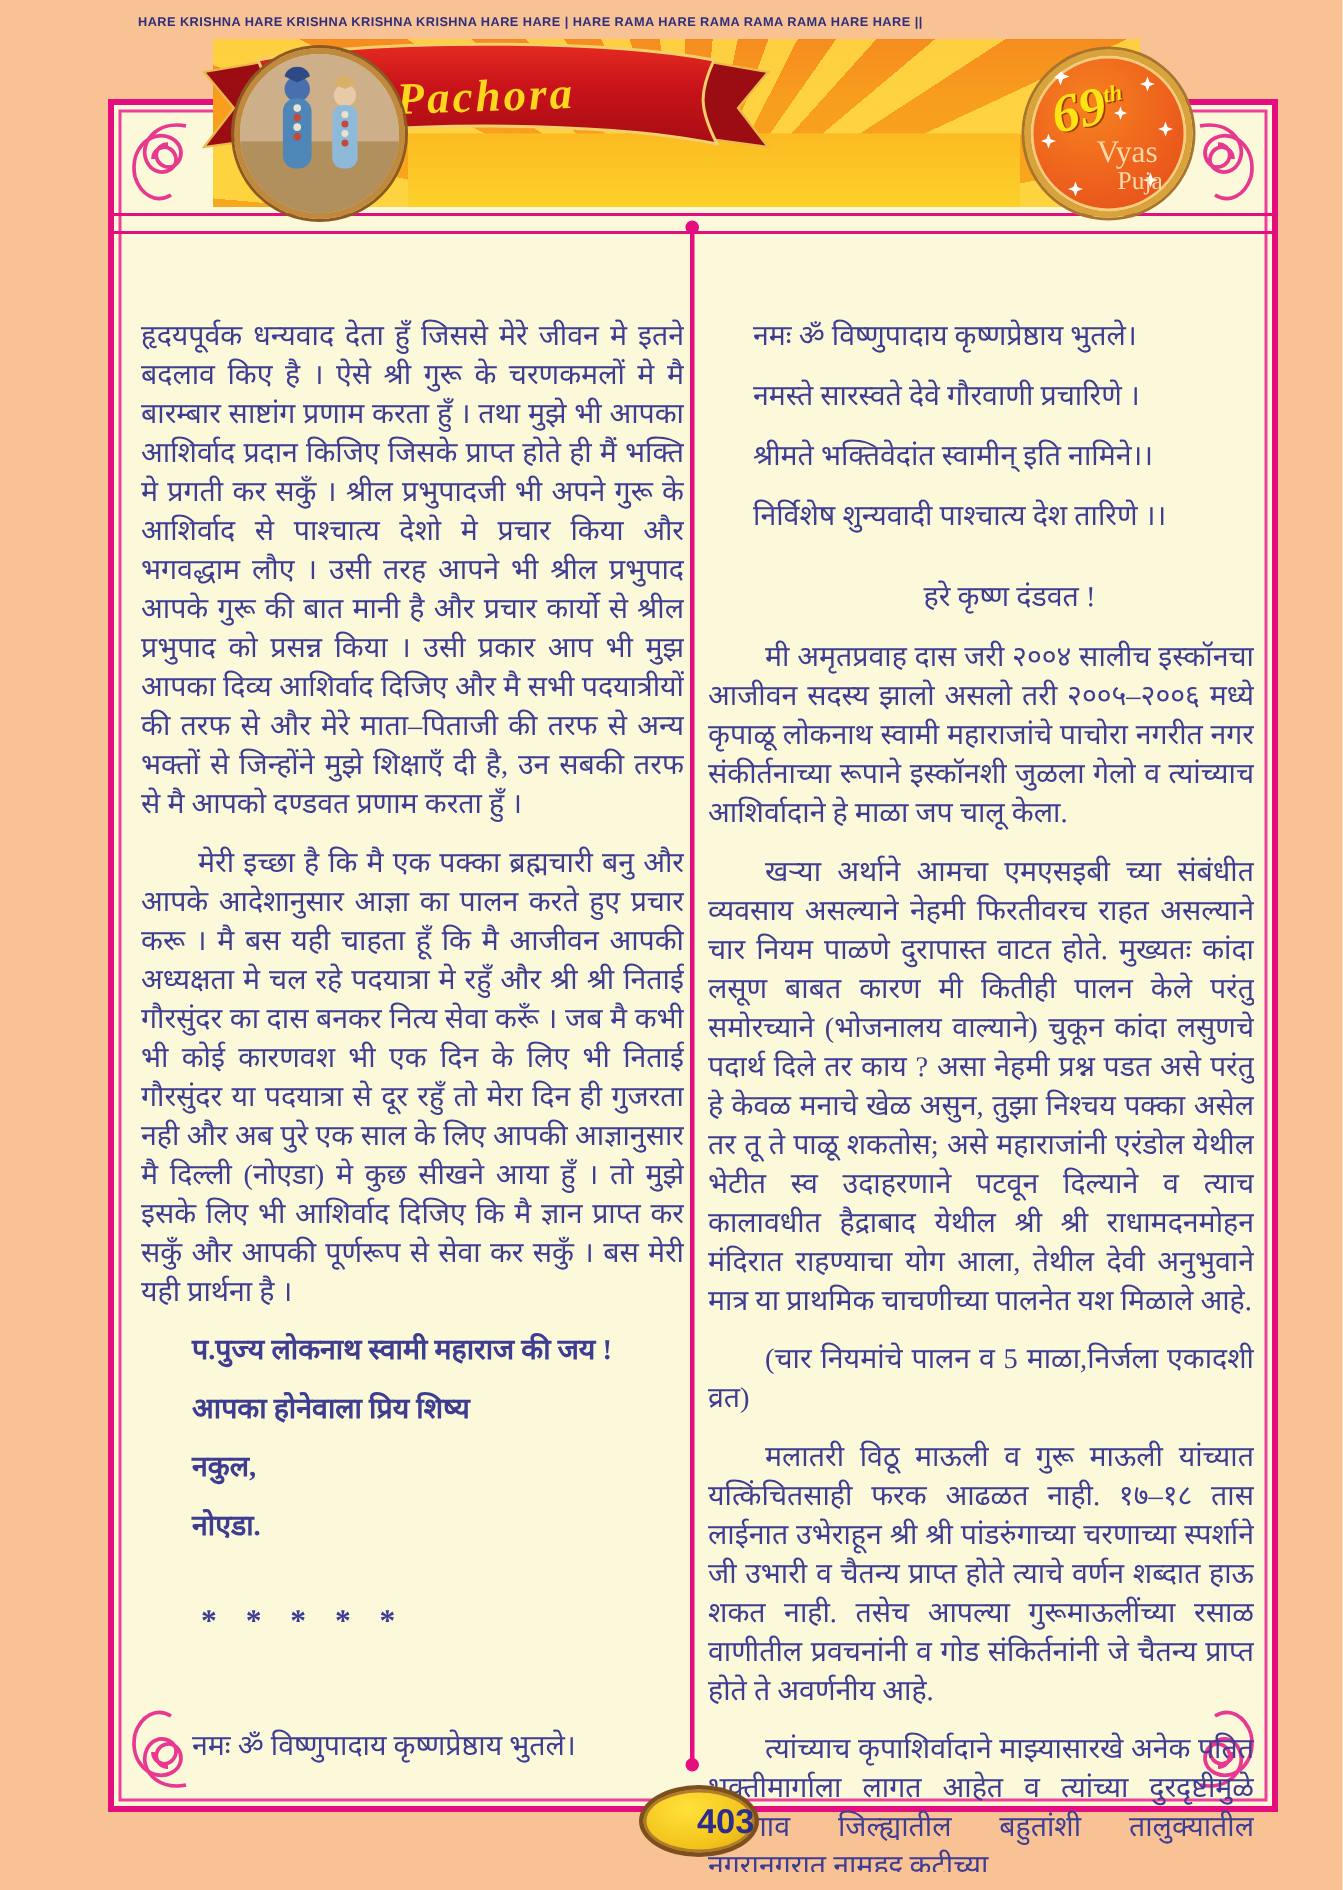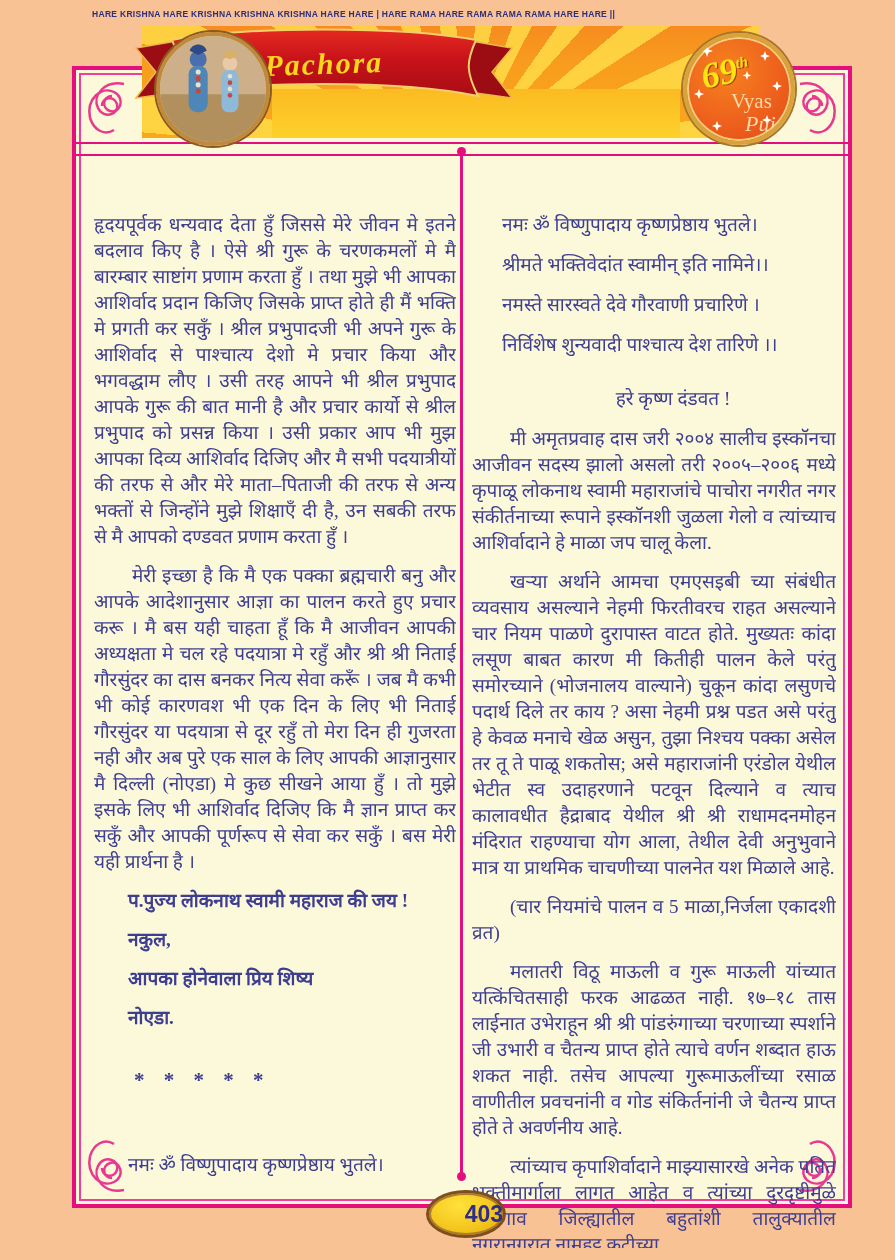--- a/index.html
+++ b/index.html
@@ -79,21 +79,21 @@
     position:absolute;left:14px;top:14px;
     font-style:italic;font-weight:bold;font-size:36px;color:#ffe414;
     text-shadow:1px 1px 0 #a33b00;transform:rotate(-12deg);
   }
   .badge-ord{font-size:15px;vertical-align:super;}
   .badge-w1{
     position:absolute;left:44px;top:52px;font-size:21px;
     color:#ffd9a8;
   }
   .badge-w2{
-    position:absolute;left:58px;top:74px;font-style:italic;font-size:22px;
+    position:absolute;left:58px;top:74px;font-size:17px;
     color:#ffd9a8;
   }
 
   
   .divider{
     position:absolute;left:460px;top:152px;width:3px;height:1024px;
     background:#e40e7f;z-index:2;
   }
   .divider::before,.divider::after{
     content:"";position:absolute;left:-3px;width:9px;height:9px;border-radius:50%;
@@ -231,34 +231,34 @@
   <div class="badge-w1">Vyas</div>
   <div class="badge-w2">Puja</div>
 </div>
 
 <div class="divider"></div>
 
 <div class="col col-left">
   <p class="para no-indent">हृदयपूर्वक धन्यवाद देता हुँ जिससे मेरे जीवन मे इतने बदलाव किए है । ऐसे श्री गुरू के चरणकमलों मे मै बारम्बार साष्टांग प्रणाम करता हुँ । तथा मुझे भी आपका आशिर्वाद प्रदान किजिए जिसके प्राप्त होते ही मैं भक्ति मे प्रगती कर सकुँ । श्रील प्रभुपादजी भी अपने गुरू के आशिर्वाद से पाश्चात्य देशो मे प्रचार किया और भगवद्धाम लौए । उसी तरह आपने भी श्रील प्रभुपाद आपके गुरू की बात मानी है और प्रचार कार्यो से श्रील प्रभुपाद को प्रसन्न किया । उसी प्रकार आप भी मुझ आपका दिव्य आशिर्वाद दिजिए और मै सभी पदयात्रीयों की तरफ से और मेरे माता–पिताजी की तरफ से अन्य भक्तों से जिन्होंने मुझे शिक्षाएँ दी है, उन सबकी तरफ से मै आपको दण्डवत प्रणाम करता हुँ ।</p>
   <p class="para">मेरी इच्छा है कि मै एक पक्का ब्रह्मचारी बनु और आपके आदेशानुसार आज्ञा का पालन करते हुए प्रचार करू । मै बस यही चाहता हूँ कि मै आजीवन आपकी अध्यक्षता मे चल रहे पदयात्रा मे रहुँ और श्री श्री निताई गौरसुंदर का दास बनकर नित्य सेवा करूँ । जब मै कभी भी कोई कारणवश भी एक दिन के लिए भी निताई गौरसुंदर या पदयात्रा से दूर रहुँ तो मेरा दिन ही गुजरता नही और अब पुरे एक साल के लिए आपकी आज्ञानुसार मै दिल्ली (नोएडा) मे कुछ सीखने आया हुँ । तो मुझे इसके लिए भी आशिर्वाद दिजिए कि मै ज्ञान प्राप्त कर सकुँ और आपकी पूर्णरूप से सेवा कर सकुँ । बस मेरी यही प्रार्थना है ।</p>
   <div class="signoff-line first">प.पुज्य लोकनाथ स्वामी महाराज की जय !</div>
+  <div class="signoff-line">आपका होनेवाला प्रिय शिष्य</div>
   <div class="signoff-line">नकुल,</div>
-  <div class="signoff-line">आपका होनेवाला प्रिय शिष्य</div>
   <div class="signoff-line">नोएडा.</div>
   <div class="stars">* * * * *</div>
   <div class="verse-block-left">
     <div>नमः ॐ विष्णुपादाय कृष्णप्रेष्ठाय भुतले।</div>
 
   </div>
 </div>
 
 <div class="col col-right">
   <div class="verse-line">नमः ॐ विष्णुपादाय कृष्णप्रेष्ठाय भुतले।</div>
+  <div class="verse-line">नमस्ते सारस्वते देवे गौरवाणी प्रचारिणे ।</div>
   <div class="verse-line">श्रीमते भक्तिवेदांत स्वामीन् इति नामिने।।</div>
-  <div class="verse-line">नमस्ते सारस्वते देवे गौरवाणी प्रचारिणे ।</div>
   <div class="verse-line">निर्विशेष शुन्यवादी पाश्चात्य देश तारिणे ।।</div>
   <div class="salutation">हरे कृष्ण दंडवत !</div>
   <p class="para">मी अमृतप्रवाह दास जरी २००४ सालीच इस्कॉनचा आजीवन सदस्य झालो असलो तरी २००५–२००६ मध्ये कृपाळू लोकनाथ स्वामी महाराजांचे पाचोरा नगरीत नगर संकीर्तनाच्या रूपाने इस्कॉनशी जुळला गेलो व त्यांच्याच आशिर्वादाने हे माळा जप चालू केला.</p>
   <p class="para">खऱ्या अर्थाने आमचा एमएसइबी च्या संबंधीत व्यवसाय असल्याने नेहमी फिरतीवरच राहत असल्याने चार नियम पाळणे दुरापास्त वाटत होते. मुख्यतः कांदा लसूण बाबत कारण मी कितीही पालन केले परंतु समोरच्याने (भोजनालय वाल्याने) चुकून कांदा लसुणचे पदार्थ दिले तर काय ? असा नेहमी प्रश्न पडत असे परंतु हे केवळ मनाचे खेळ असुन, तुझा निश्चय पक्का असेल तर तू ते पाळू शकतोस; असे महाराजांनी एरंडोल येथील भेटीत स्व उदाहरणाने पटवून दिल्याने व त्याच कालावधीत हैद्राबाद येथील श्री श्री राधामदनमोहन मंदिरात राहण्याचा योग आला, तेथील देवी अनुभुवाने मात्र या प्राथमिक चाचणीच्या पालनेत यश मिळाले आहे.</p>
   <p class="para">(चार नियमांचे पालन व 5 माळा,निर्जला एकादशी व्रत)</p>
   <p class="para">मलातरी विठू माऊली व गुरू माऊली यांच्यात यत्किंचितसाही फरक आढळत नाही. १७–१८ तास लाईनात उभेराहून श्री श्री पांडरुंगाच्या चरणाच्या स्पर्शाने जी उभारी व चैतन्य प्राप्त होते त्याचे वर्णन शब्दात हाऊ शकत नाही. तसेच आपल्या गुरूमाऊलींच्या रसाळ वाणीतील प्रवचनांनी व गोड संकिर्तनांनी जे चैतन्य प्राप्त होते ते अवर्णनीय आहे.</p>
   <p class="para">त्यांच्याच कृपाशिर्वादाने माझ्यासारखे अनेक पतित भक्तीमार्गाला लागत आहेत व त्यांच्या दुरदृष्टीमुळे जळगाव जिल्ह्यातील बहुतांशी तालुक्यातील नगरानगरात नामहट्ट कुटीच्या</p>
 </div>
 
 <div class="page-badge">

